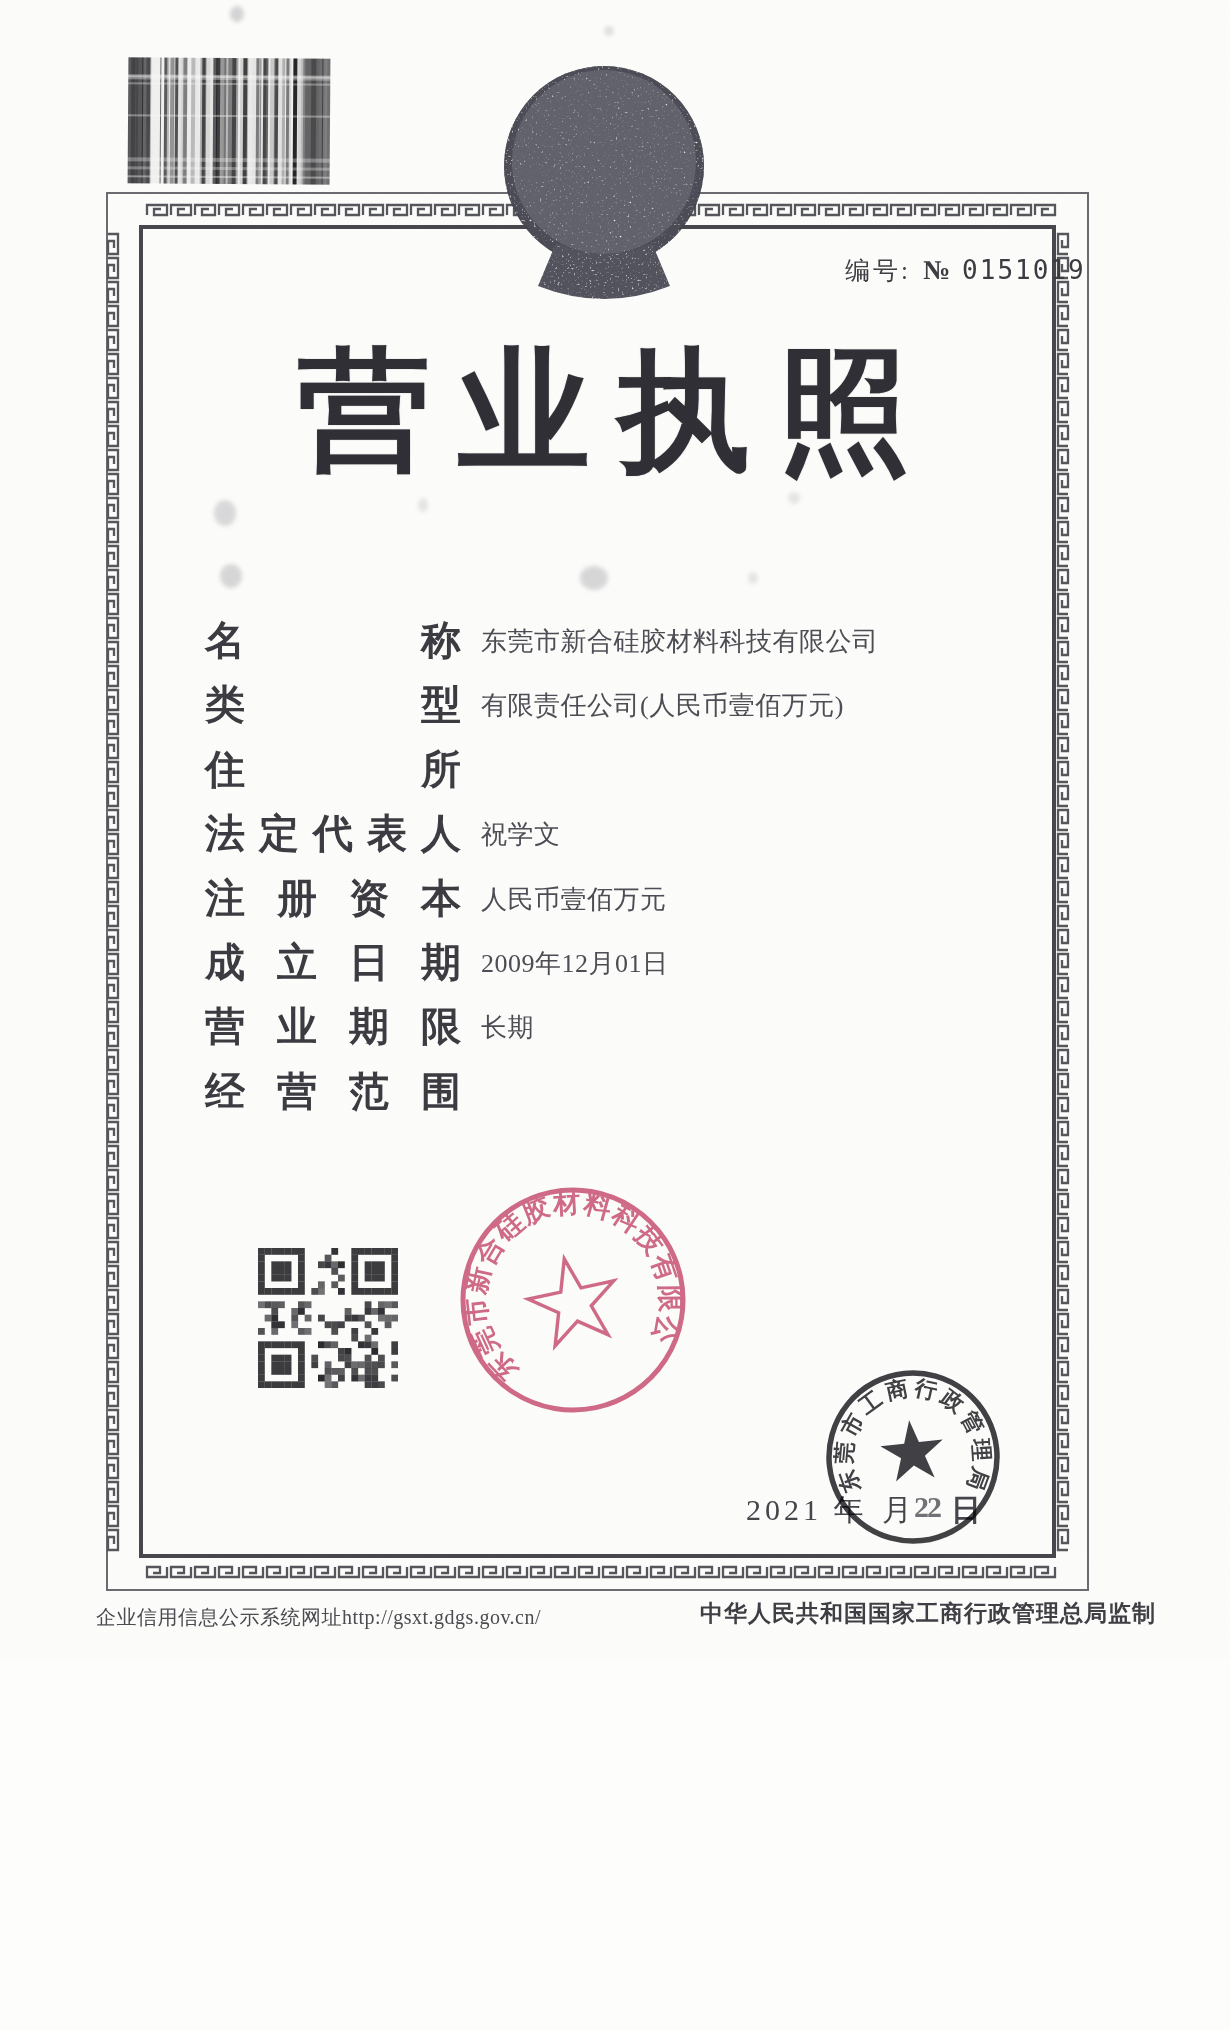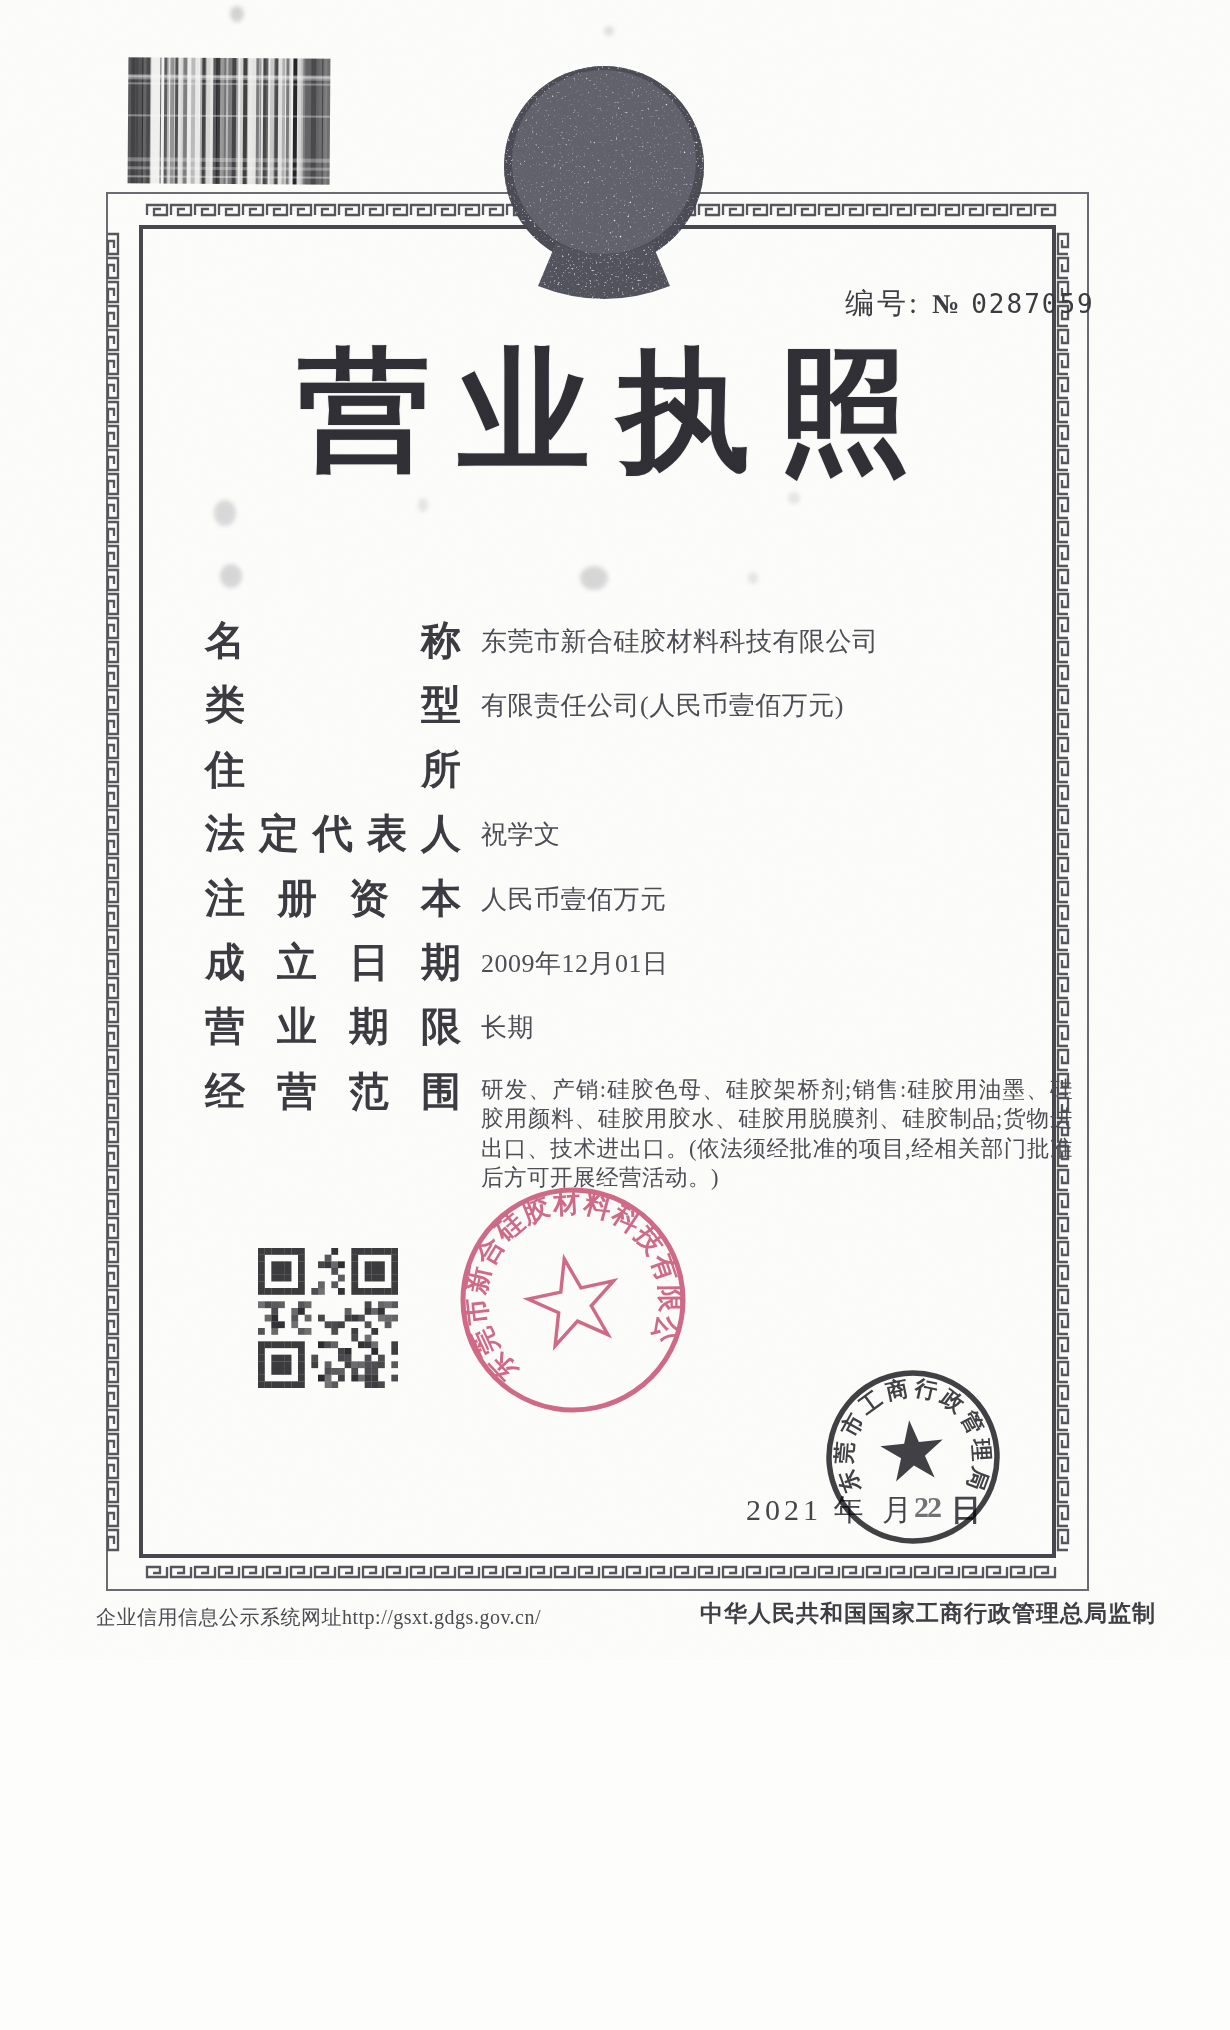--- a/index.html
+++ b/index.html
@@ -11,21 +11,21 @@
   #barcode{left:128px;top:58px;width:202px;height:126px;overflow:hidden;
            filter:blur(0.4px) contrast(0.95);transform:rotate(.4deg);font-size:0;white-space:nowrap;}
   #barcode .bar{display:inline-block;height:100%;vertical-align:top;}
   #barcode .streak{position:absolute;left:0;width:100%;background:rgba(255,255,255,.65);}
 
   
   #emblem{left:486px;top:58px;width:240px;height:250px;}
 
   
   #serial{left:845px;top:254px;display:flex;align-items:baseline;gap:12px;color:#3c3c42;}
-  #serial .lab{font-size:29px;letter-spacing:3px;font-family:"Liberation Serif",serif;margin-top:30px;}
+  #serial .lab{font-size:25px;letter-spacing:3px;font-family:"Liberation Serif",serif;}
   #serial .nosym{font-size:27px;font-weight:bold;font-family:"Liberation Serif",serif;}
   #serial .num{font-size:26px;font-family:"DejaVu Sans Mono",monospace;letter-spacing:2px;color:#3a3a40;}
 
   
   #title{left:298px;top:336px;width:612px;display:flex;justify-content:space-between;
          font-family:"Liberation Sans",sans-serif;font-weight:900;font-size:132px;line-height:150px;
          color:#2e2e34;text-shadow:0 0 1px rgba(46,46,52,.55);}
 
   
   #regno{left:618px;top:531px;display:flex;align-items:baseline;}
@@ -290,21 +290,21 @@
       <path d="M70,185 Q118,208 166,185 L184,228 Q118,254 52,228 Z" fill="#4a4a54"></path>
     </g>
     <g filter="url(#grainF)" opacity="0.6">
       <circle cx="118" cy="104" r="92" fill="#70707c"></circle>
     </g>
   </svg>
 
   <div id="serial" class="abs">
     <span class="lab">编号:</span>
     <span class="nosym">№</span>
-    <span class="num">0287059</span>
+    <span class="num">0151019</span>
   </div>
 
   <div id="title" class="abs spread">
       <span>营</span>
       <span>业</span>
       <span>执</span>
       <span>照</span>
     </div>
 
 
@@ -375,21 +375,20 @@
         </div>
       <div class="fval">长期</div>
     </div>
     <div class="row scope">
       <div class="flab spread">
           <span>经</span>
           <span>营</span>
           <span>范</span>
           <span>围</span>
         </div>
-      <div class="fval">研发、产销:硅胶色母、硅胶架桥剂;销售:硅胶用油墨、硅胶用颜料、硅胶用胶水、硅胶用脱膜剂、硅胶制品;货物进出口、技术进出口。(依法须经批准的项目,经相关部门批准后方可开展经营活动。)</div>
     </div>
   </div>
 
   <svg id="qr" class="abs" viewBox="0 0 21 21">
       <rect x="0" y="0" width="1.02" height="1.02" fill="rgba(42,42,46,0.92)"></rect>
       <rect x="0" y="1" width="1.02" height="1.02" fill="rgba(42,42,46,0.92)"></rect>
       <rect x="0" y="2" width="1.02" height="1.02" fill="rgba(42,42,46,0.92)"></rect>
       <rect x="0" y="3" width="1.02" height="1.02" fill="rgba(42,42,46,0.92)"></rect>
       <rect x="0" y="4" width="1.02" height="1.02" fill="rgba(42,42,46,0.92)"></rect>
       <rect x="0" y="5" width="1.02" height="1.02" fill="rgba(42,42,46,0.92)"></rect>

